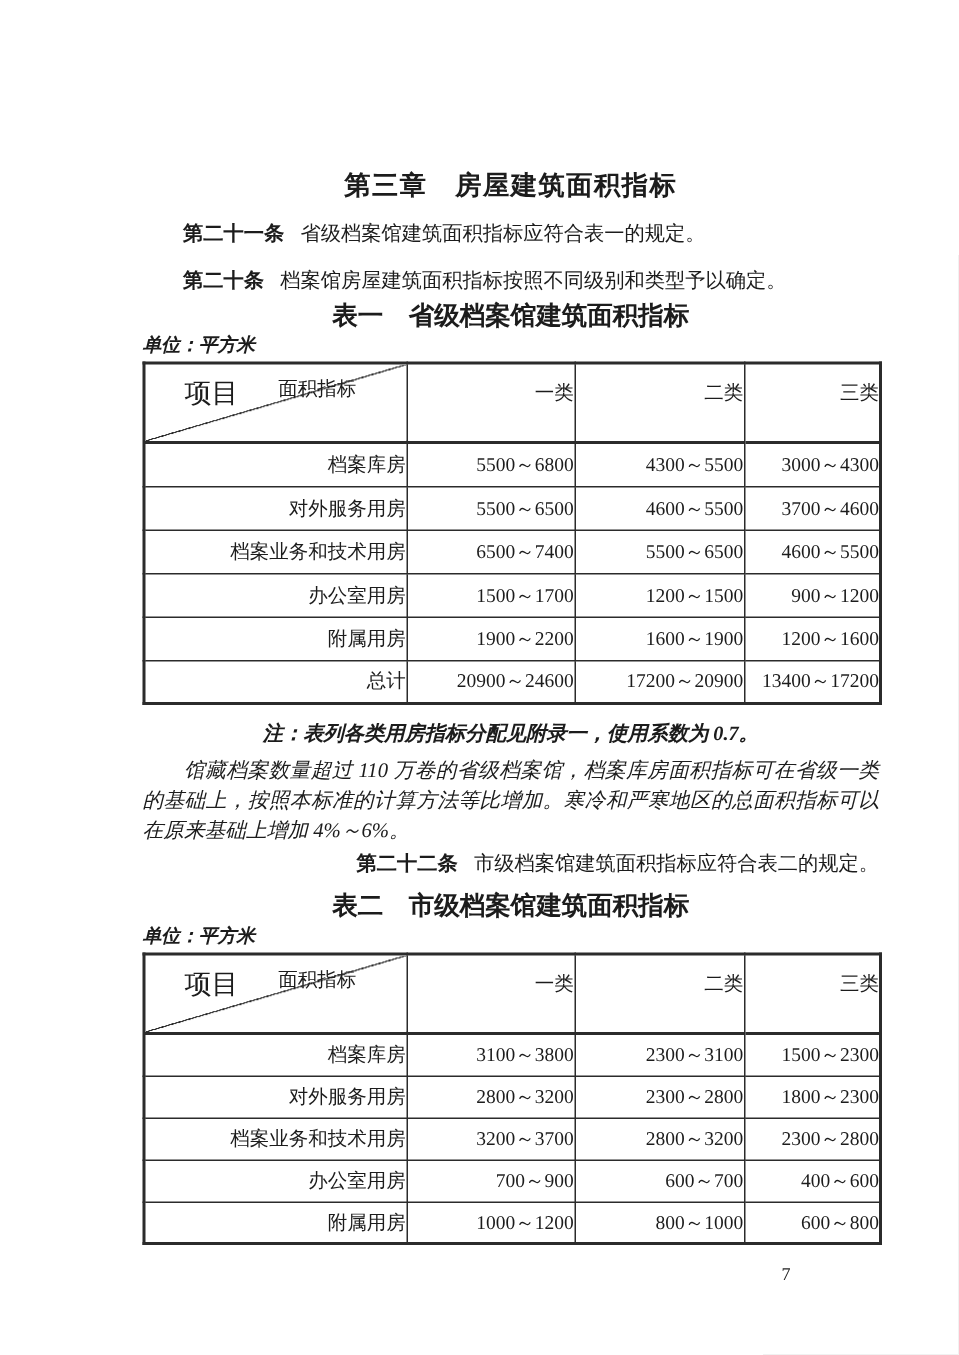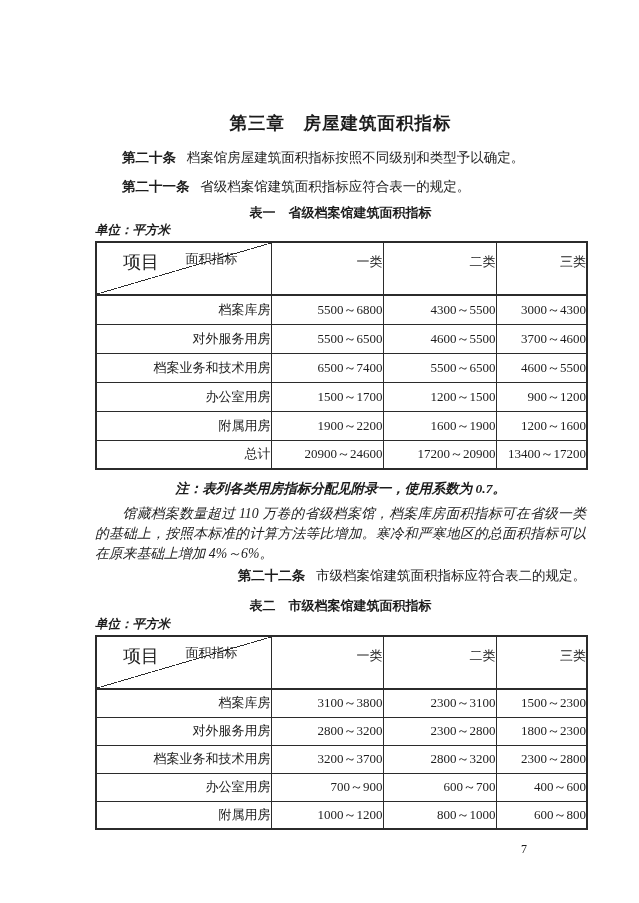--- a/index.html
+++ b/index.html
@@ -30,23 +30,23 @@
   }
   .para-20 { margin-top: 12px; }
   .para-21 { margin-top: 10px; }
   .para-22 { margin-top: 2px; text-align: right; }
   .article-label {
     font-family: "Liberation Sans", "DejaVu Sans", sans-serif;
     font-weight: bold;
     margin-right: 0.8em;
   }
   .caption {
-    font-family: Liberation Sans, sans-serif;
-    font-weight: bold;
-    font-size: 13px;
+    font-family: Liberation Mono, monospace;
+    font-weight: bold;
+    font-size: 17px;
     line-height: 16px;
     text-align: center;
   }
   .caption-1 { margin-top: 9px; }
   .caption-2 { margin-top: 13px; }
   .unit {
     font-size: 12.5px;
     line-height: 14px;
     font-weight: bold;
     font-style: italic;
@@ -114,23 +114,23 @@
     font-size: 12px;
   }
 </style>
 </head>
 <body>
 
 <div class="page">
 
   <h1 class="title">第三章　房屋建筑面积指标</h1>
 
+  <p class="para para-21"><span class="article-label">第二十一条</span><span>省级档案馆建筑面积指标应符合表一的规定。</span></p>
+
   <p class="para para-20"><span class="article-label">第二十条</span><span>档案馆房屋建筑面积指标按照不同级别和类型予以确定。</span></p>
-
-  <p class="para para-21"><span class="article-label">第二十一条</span><span>省级档案馆建筑面积指标应符合表一的规定。</span></p>
 
   <div class="caption caption-1">表一　省级档案馆建筑面积指标</div>
   <div class="unit unit-1">单位：平方米</div>
 
   <table class="doc-table t1">
     <colgroup>
         <col class="col-item">
         <col class="col-c1">
         <col class="col-c2">
         <col class="col-c3">

